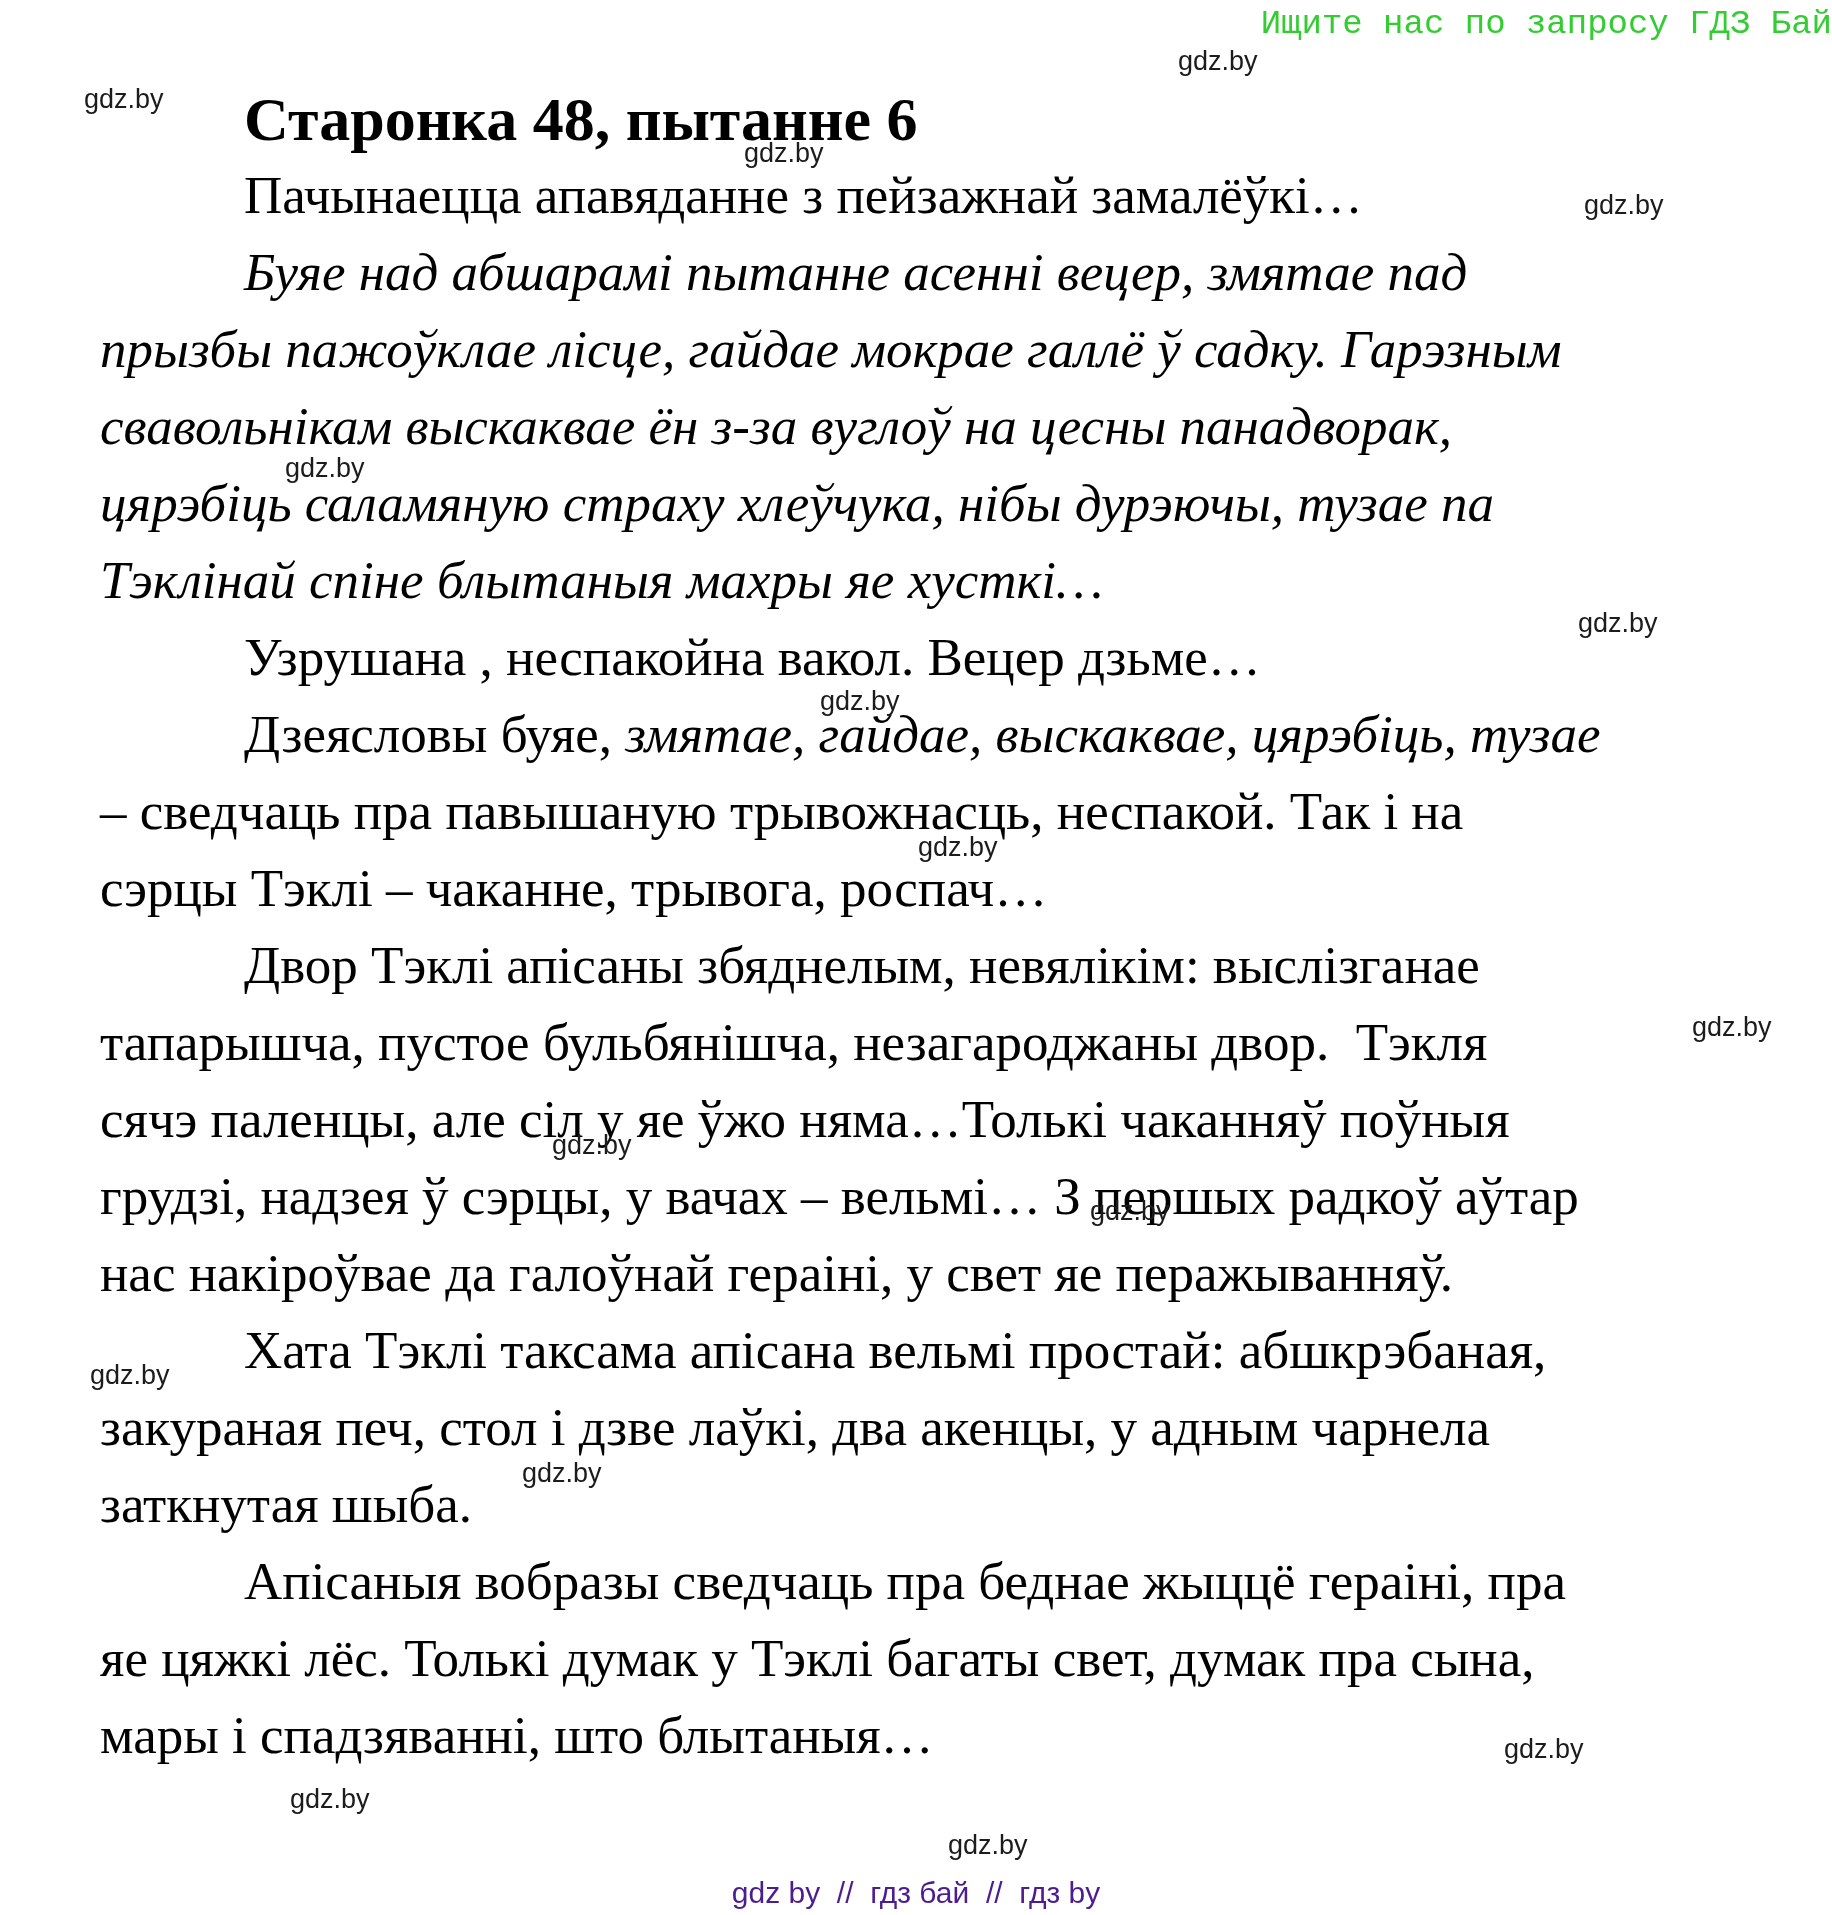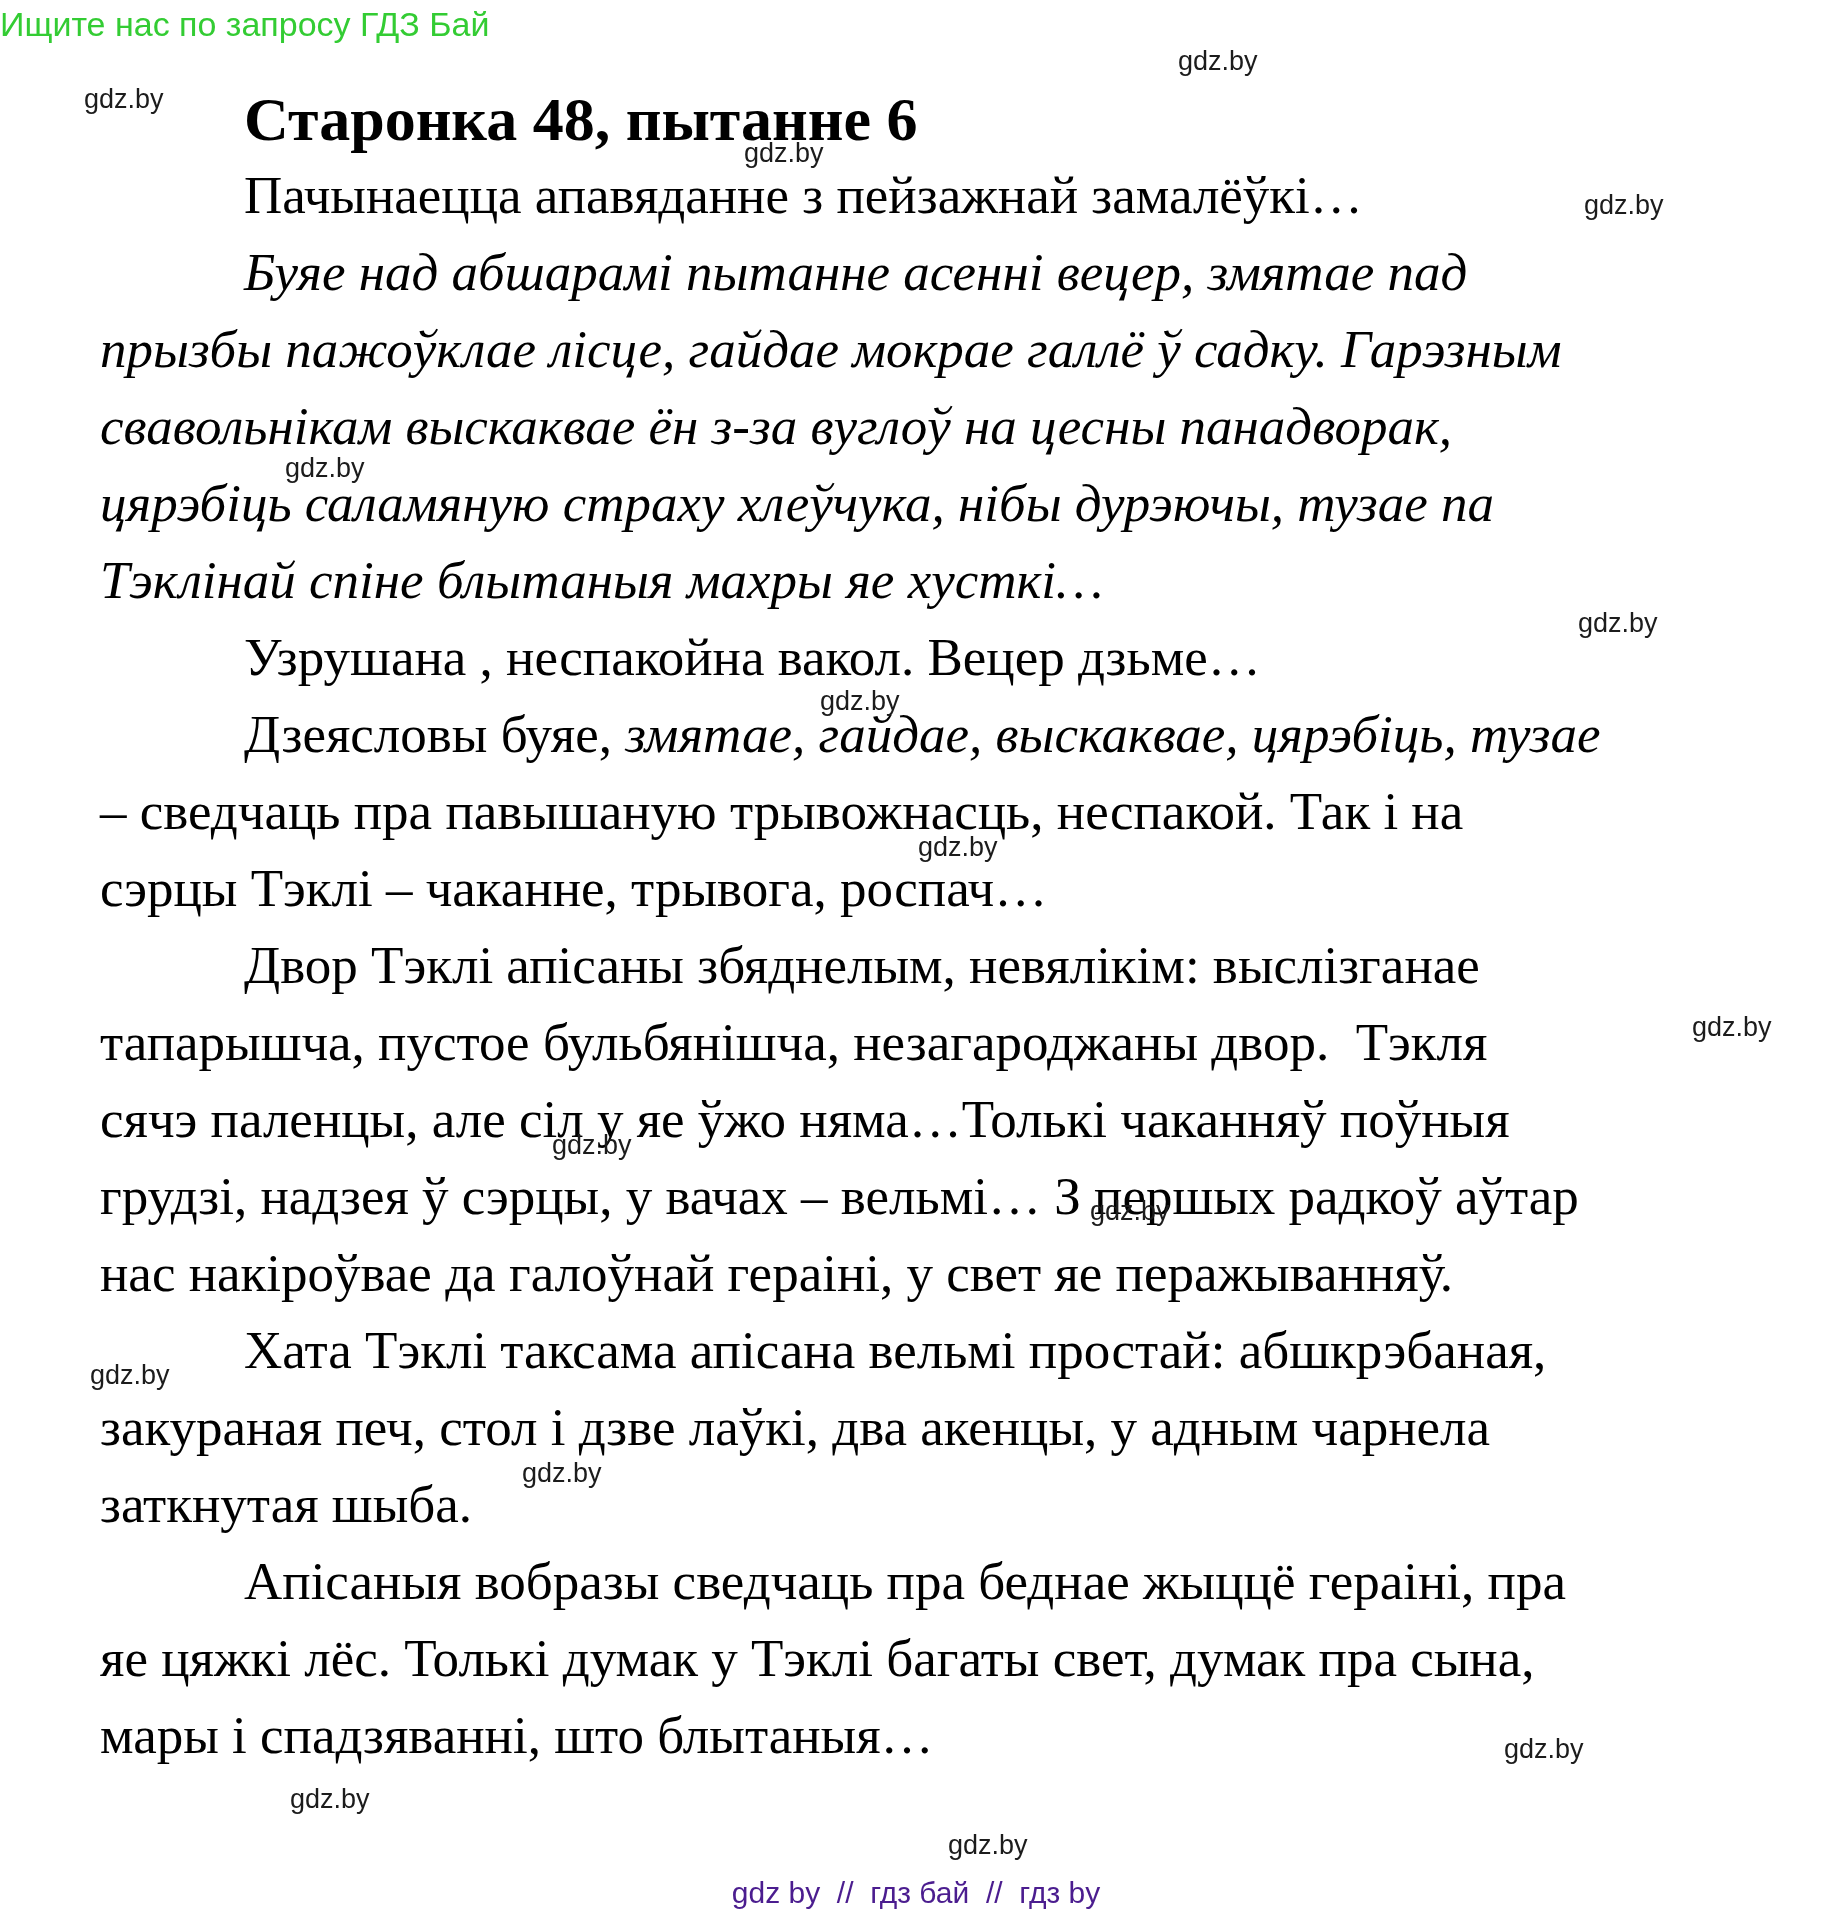--- a/index.html
+++ b/index.html
@@ -10,22 +10,22 @@
     background: #ffffff;
     overflow: hidden;
     font-family: "Liberation Serif", serif;
     color: #000000;
   }
   .promo {
     position: absolute;
     top: 5px;
     left: 0;
     width: 100%;
-    text-align: left;
-    font-family: Liberation Sans, sans-serif;
+    text-align: right;
+    font-family: Liberation Mono, monospace;
     font-size: 34px;
     color: var(--promo-green, #33CC33);
     white-space: pre;
   }
   .title {
     position: absolute;
     top: 84px;
     left: 244px;
     margin: 0;
     font-family: "Liberation Serif", serif;

